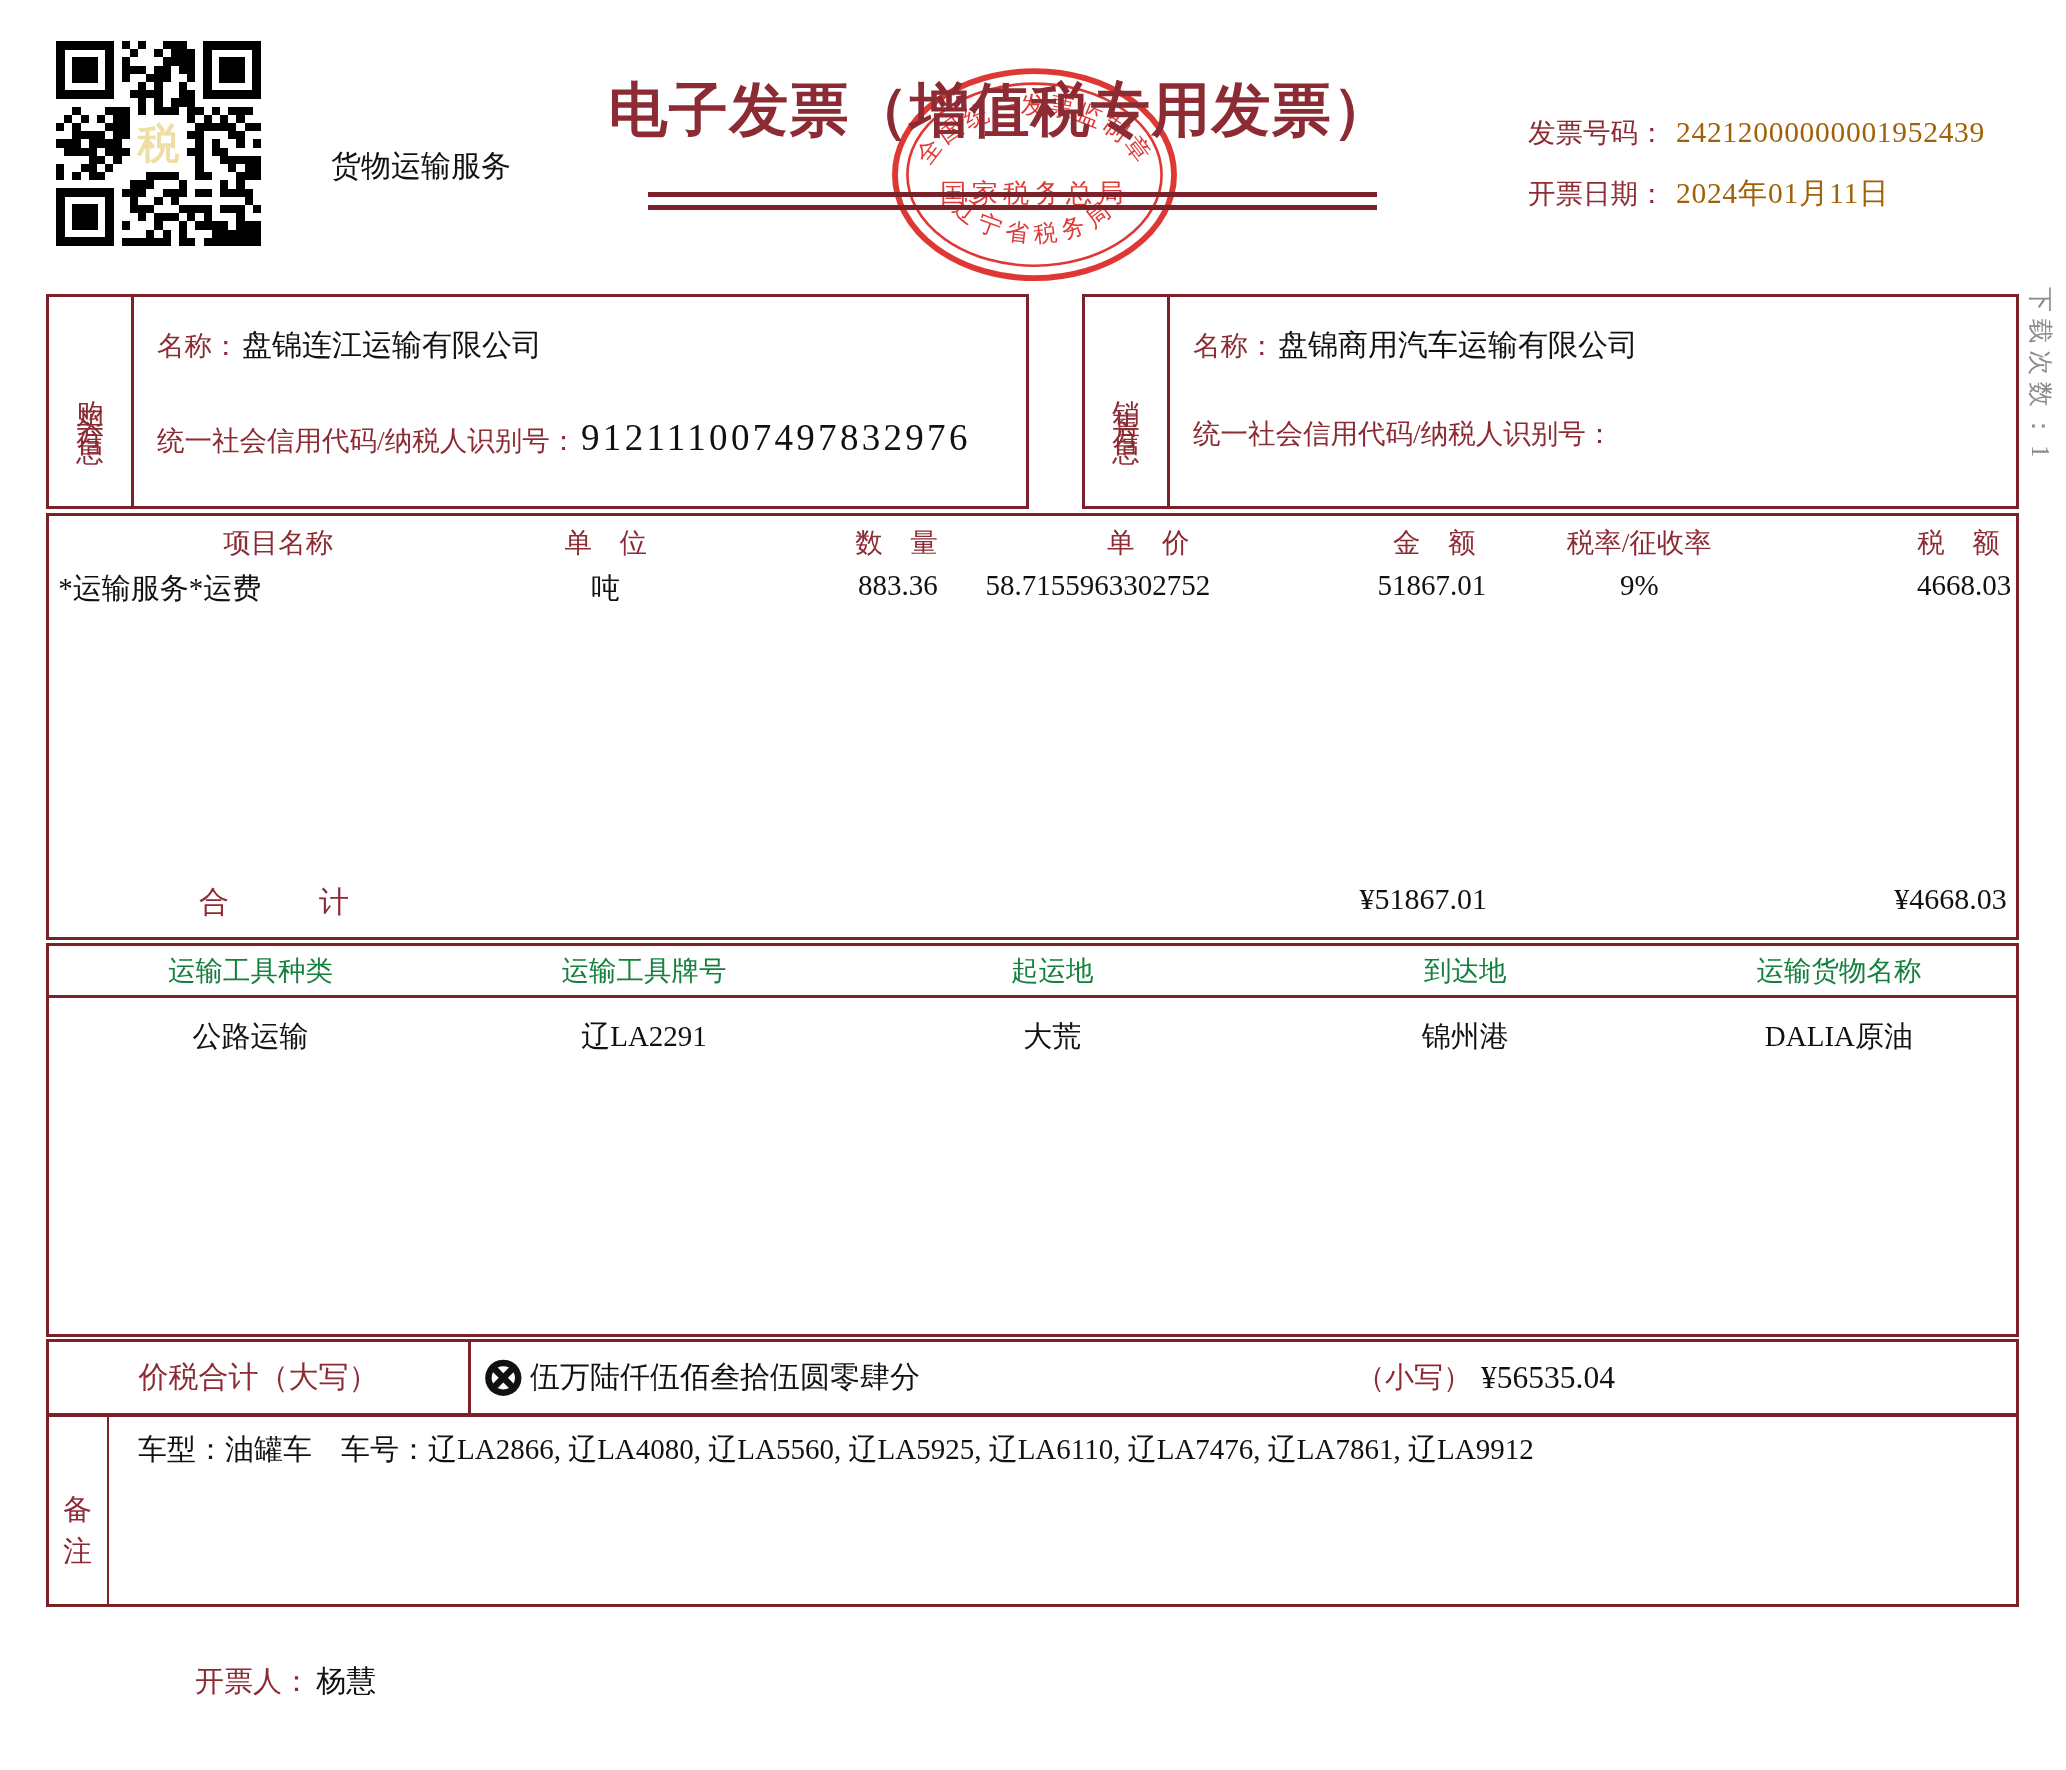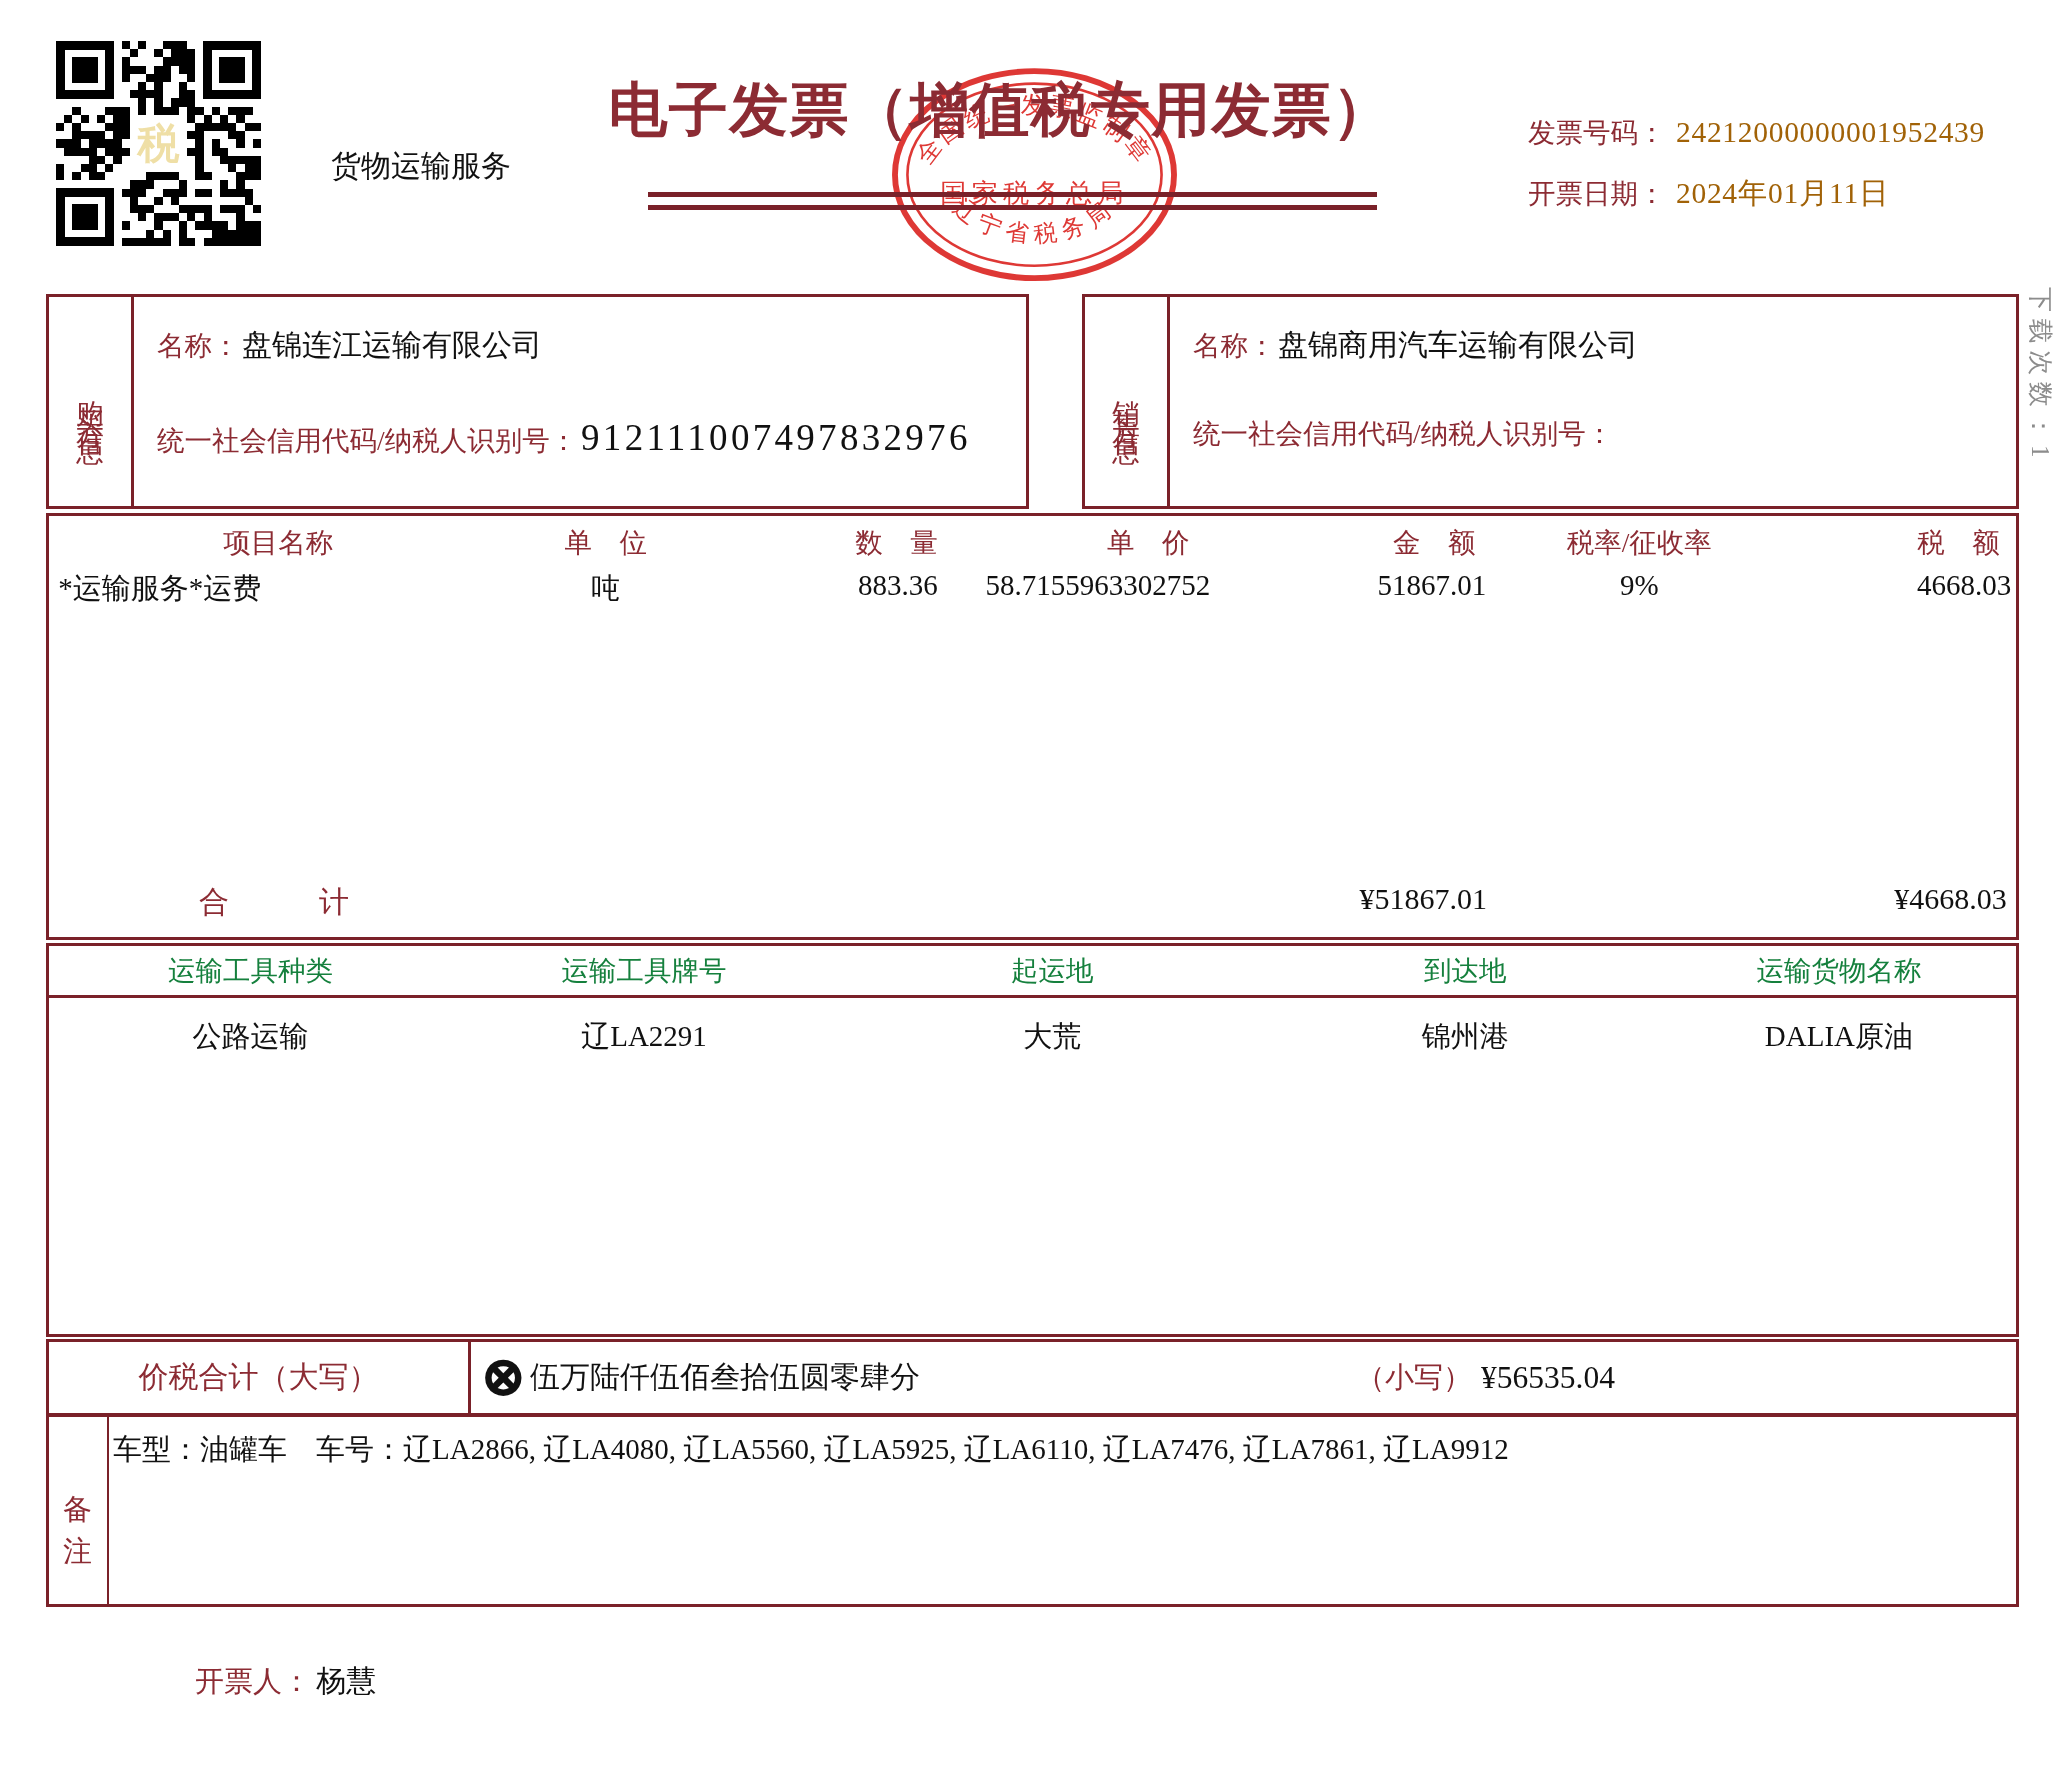--- a/index.html
+++ b/index.html
@@ -90,21 +90,21 @@
   .small-group { position:absolute; left:885px; display:flex; align-items:center; }
   .small-label { color:#8C2B33; font-size:29px; }
   .figures { color:#111; font-size:31.5px; margin-left:9px; }
 
   
   .remark-box { left:46px; top:1414px; width:1973px; height:193px; border:3.3px solid #7A2129;
     position:absolute; display:flex; }
   .remark-cell { width:60px; border-right:2.6px solid #7A2129; display:flex; align-items:center; justify-content:center; }
   .remark-label { writing-mode:vertical-rl; text-orientation:upright; letter-spacing:39px;
     color:#8C2B33; font-size:29px; }
-  .remark-content { flex:1; padding:13px 13px 0 4px; font-size:29px; color:#111; }
+  .remark-content { flex:1; padding:13px 13px 0 29px; font-size:29px; color:#111; }
 
   
   .drawer { position:absolute; left:195px; top:1661px; display:flex; align-items:baseline; }
   .drawer .lab { color:#8C2B33; font-size:29px; }
   .drawer .val { color:#111; font-size:30px; margin-left:5.2px; }
 </style>
 </head>
 <body>
 
 <div class="qr">

